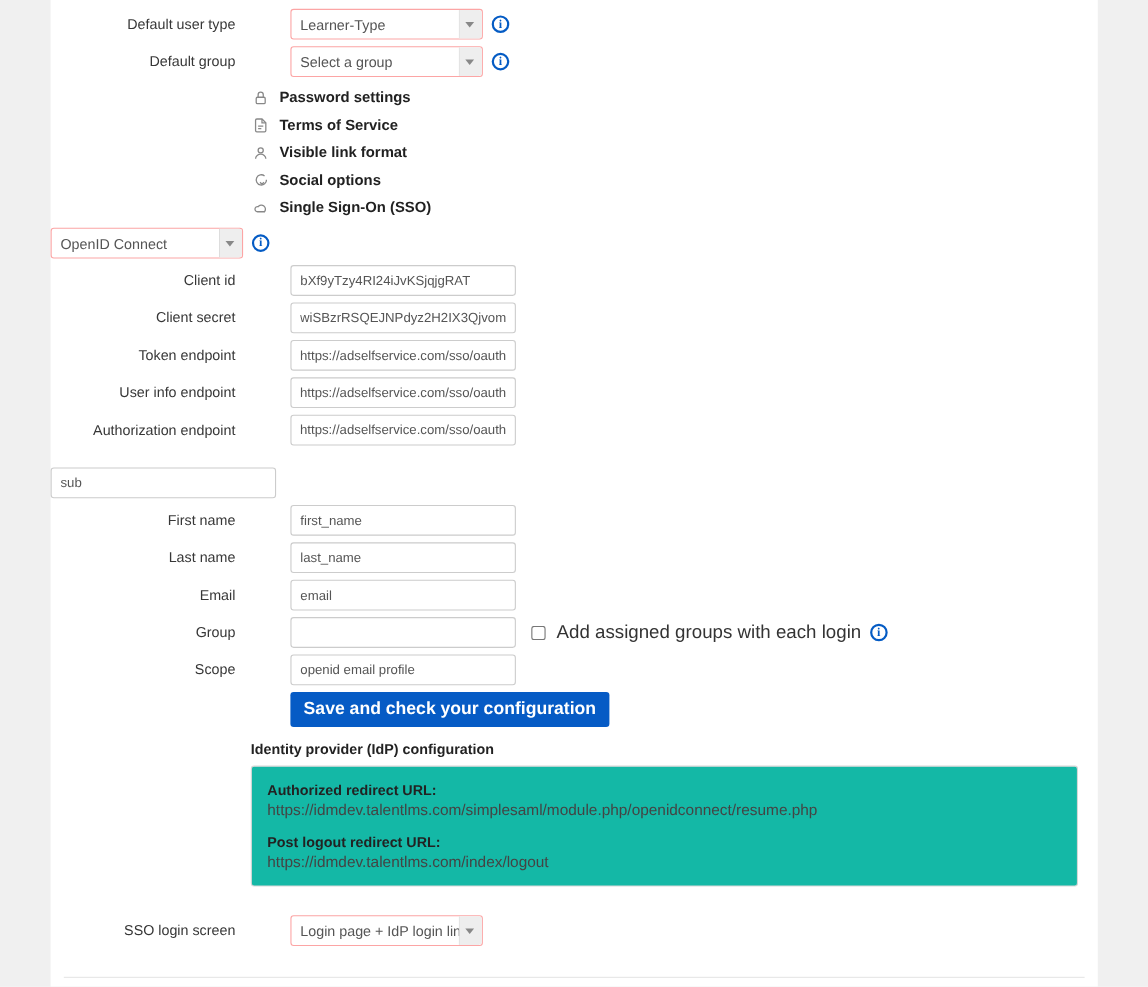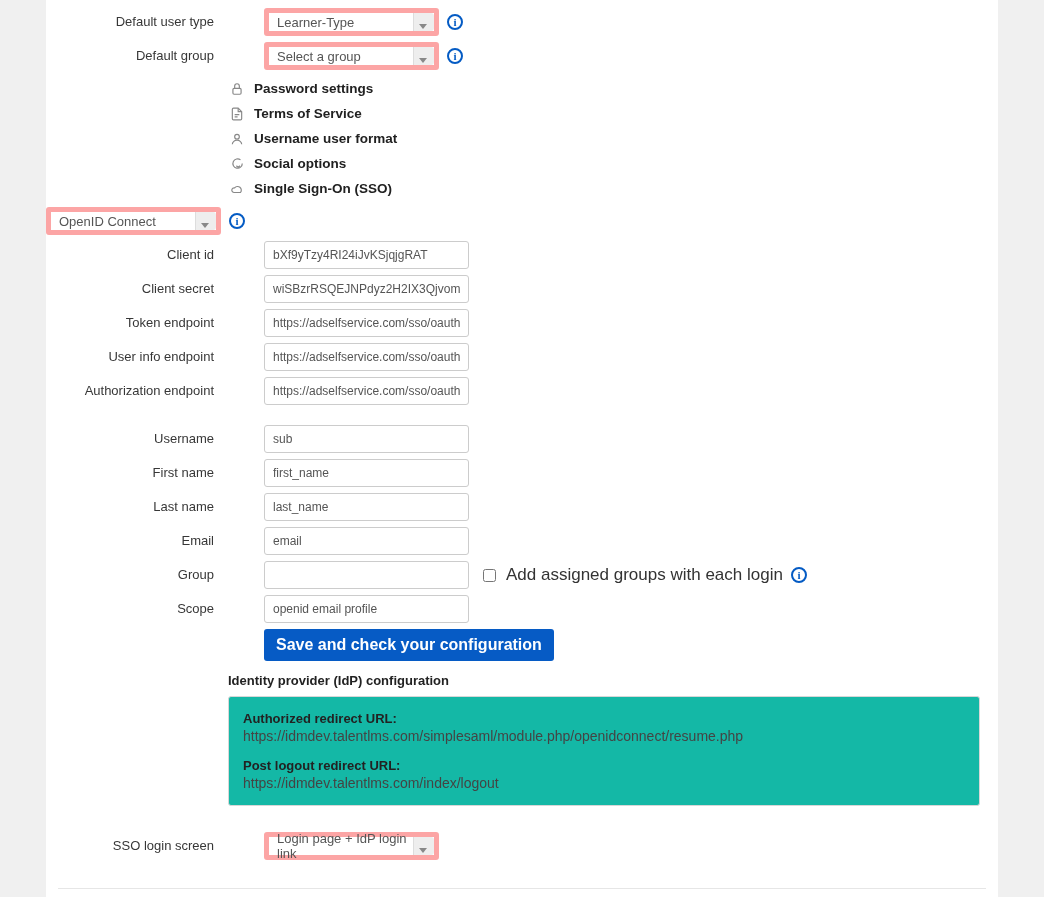--- a/index.html
+++ b/index.html
@@ -38,21 +38,21 @@
 }
 .form-ctrl {
   display: flex;
   align-items: center;
   gap: 8px;
   flex-wrap: wrap;
 }
 .select {
   width: 175px;
   height: 28px;
-  border: 5px solid #fca5a5;
+  border: 1px solid #fca5a5;
   border-radius: 3px;
   padding: 0 8px;
   font-size: 13px;
   color: #555;
   background: #fff;
   display: flex;
   align-items: center;
   position: relative;
 }
 .select::after {
@@ -197,21 +197,21 @@
     </span>
     <span>Terms of Service</span>
   </div>
   <div class="section-item">
     <span class="ic">
       <svg width="14" height="14" viewBox="0 0 24 24" fill="none" stroke="#888" stroke-width="2">
               <circle cx="12" cy="8" r="4"></circle>
               <path d="M4 21c0-4 4-7 8-7s8 3 8 7"></path>
             </svg>
     </span>
-    <span>Username user format</span>
+    <span>Visible link format</span>
   </div>
   <div class="section-item">
     <span class="ic">
       <svg width="14" height="14" viewBox="0 0 24 24" fill="none" stroke="#888" stroke-width="2">
               <path d="M21 11a8 8 0 1 1-3-6"></path>
               <path d="M17 15l-3 3-3-3"></path>
             </svg>
     </span>
     <span>Social options</span>
   </div>
@@ -266,21 +266,20 @@
 <div class="form-row">
   <div class="form-label">Authorization endpoint</div>
   <div class="form-ctrl">
     <input class="text" type="text" value="https://adselfservice.com/sso/oauth/" style="">
   </div>
 </div>
 
 <div style="height:14px"></div>
 
 <div class="form-row">
-  <div class="form-label">Username</div>
   <div class="form-ctrl">
     <input class="text" type="text" value="sub" style="">
   </div>
 </div>
 
 <div class="form-row">
   <div class="form-label">First name</div>
   <div class="form-ctrl">
     <input class="text" type="text" value="first_name" style="">
   </div>

